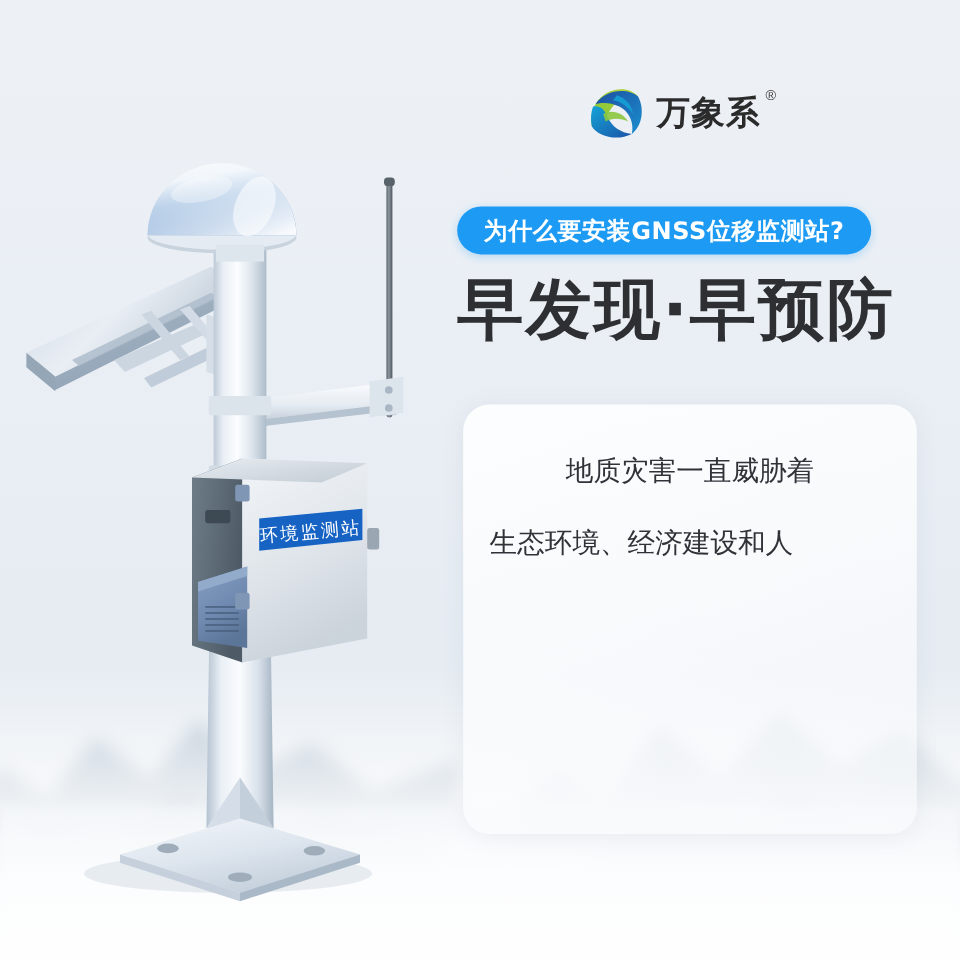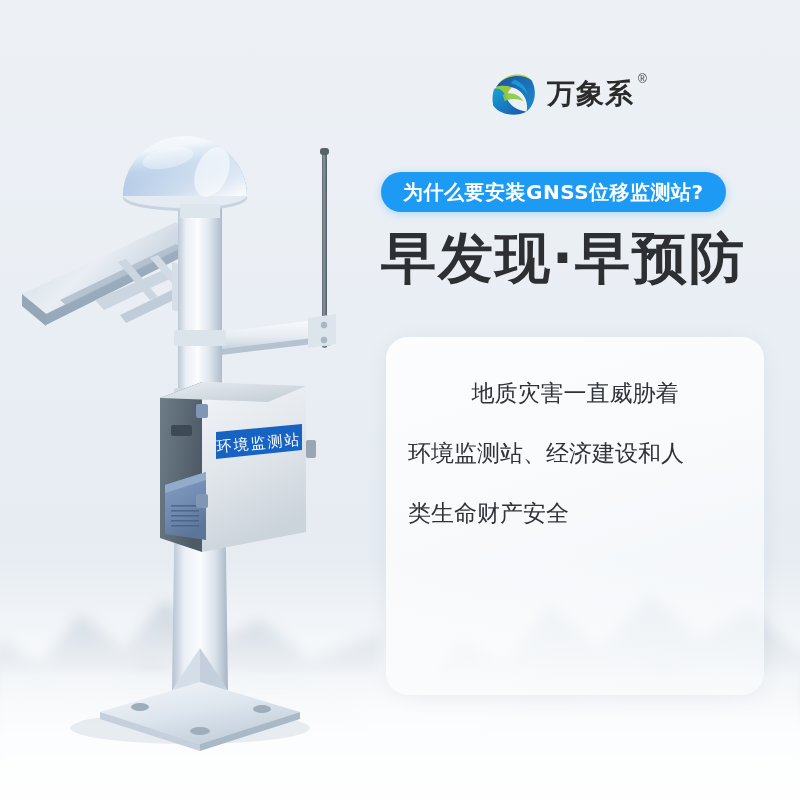--- a/index.html
+++ b/index.html
@@ -328,17 +328,16 @@
   <div class="logo-reg">®</div>
 
   <div class="pill">
     <span>为什么要安装GNSS位移监测站?</span>
   </div>
 
   <div class="headline">早发现·早预防</div>
 
   <div class="card">
     <p class="l-center">地质灾害一直威胁着</p>
-    <p class="l-left">环境监测站、经济建设和人</p>
-    <p class="l-left">类生命财产安全</p>
+    <p class="l-left">生态环境、经济建设和人</p>
   </div>
 
 </div>
 
 </body></html>

